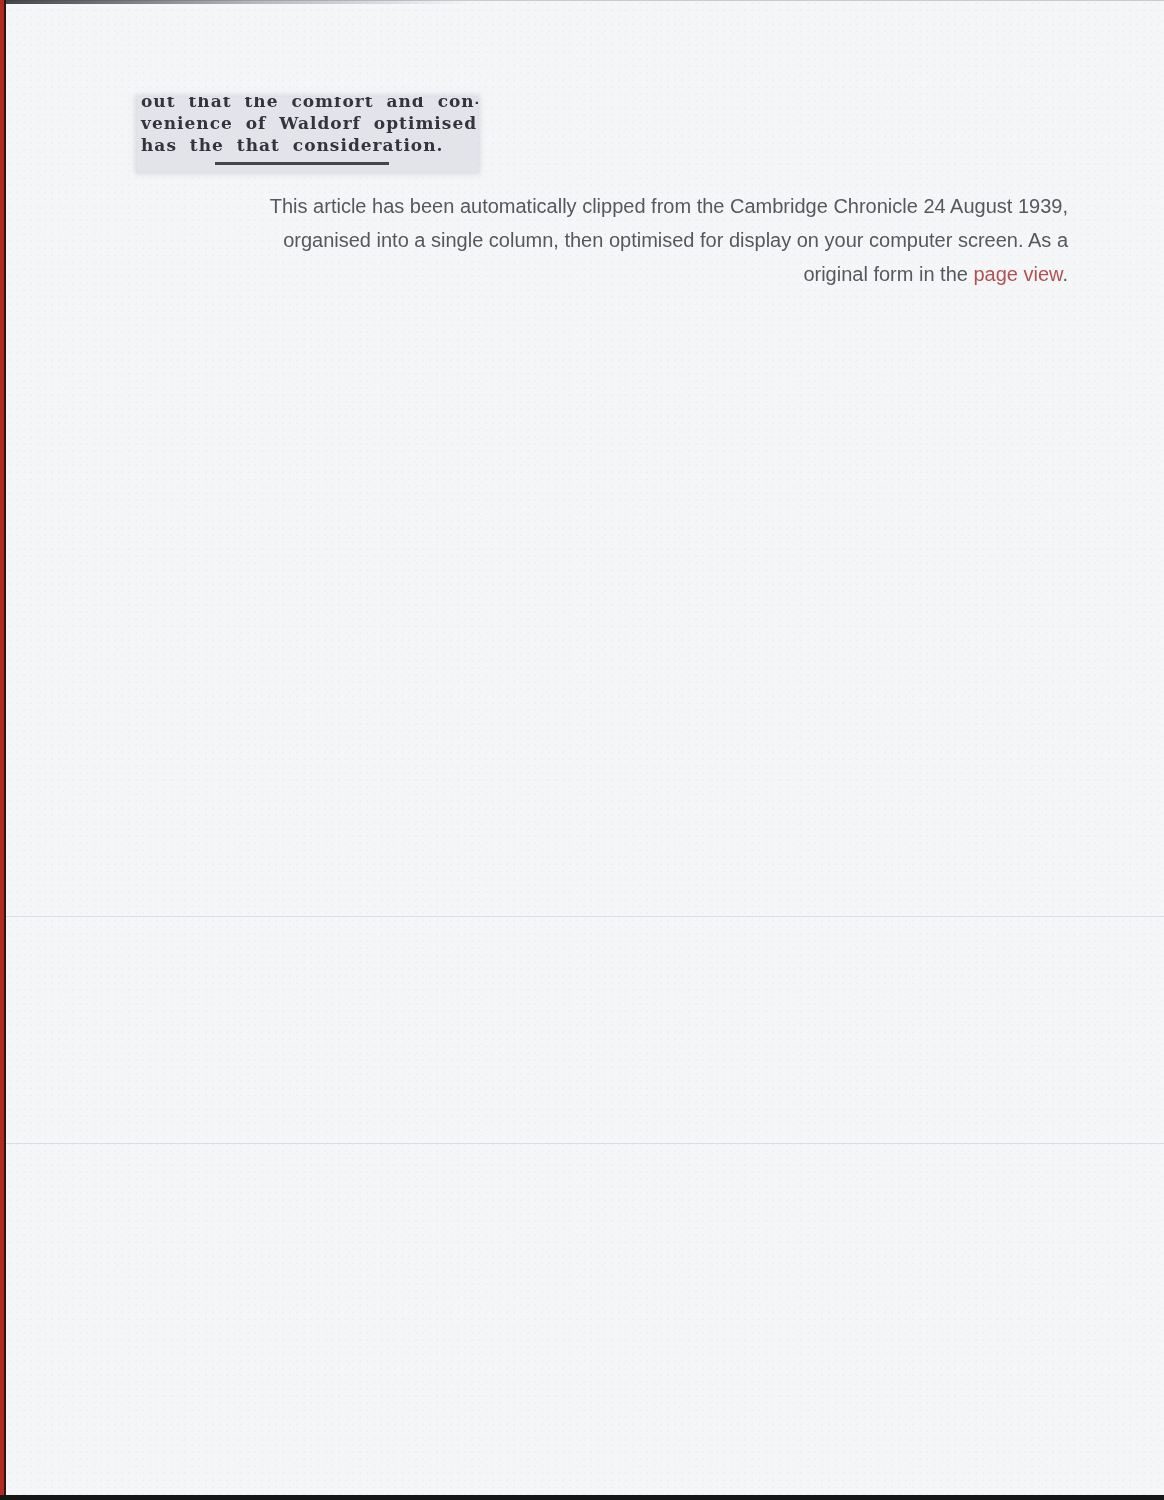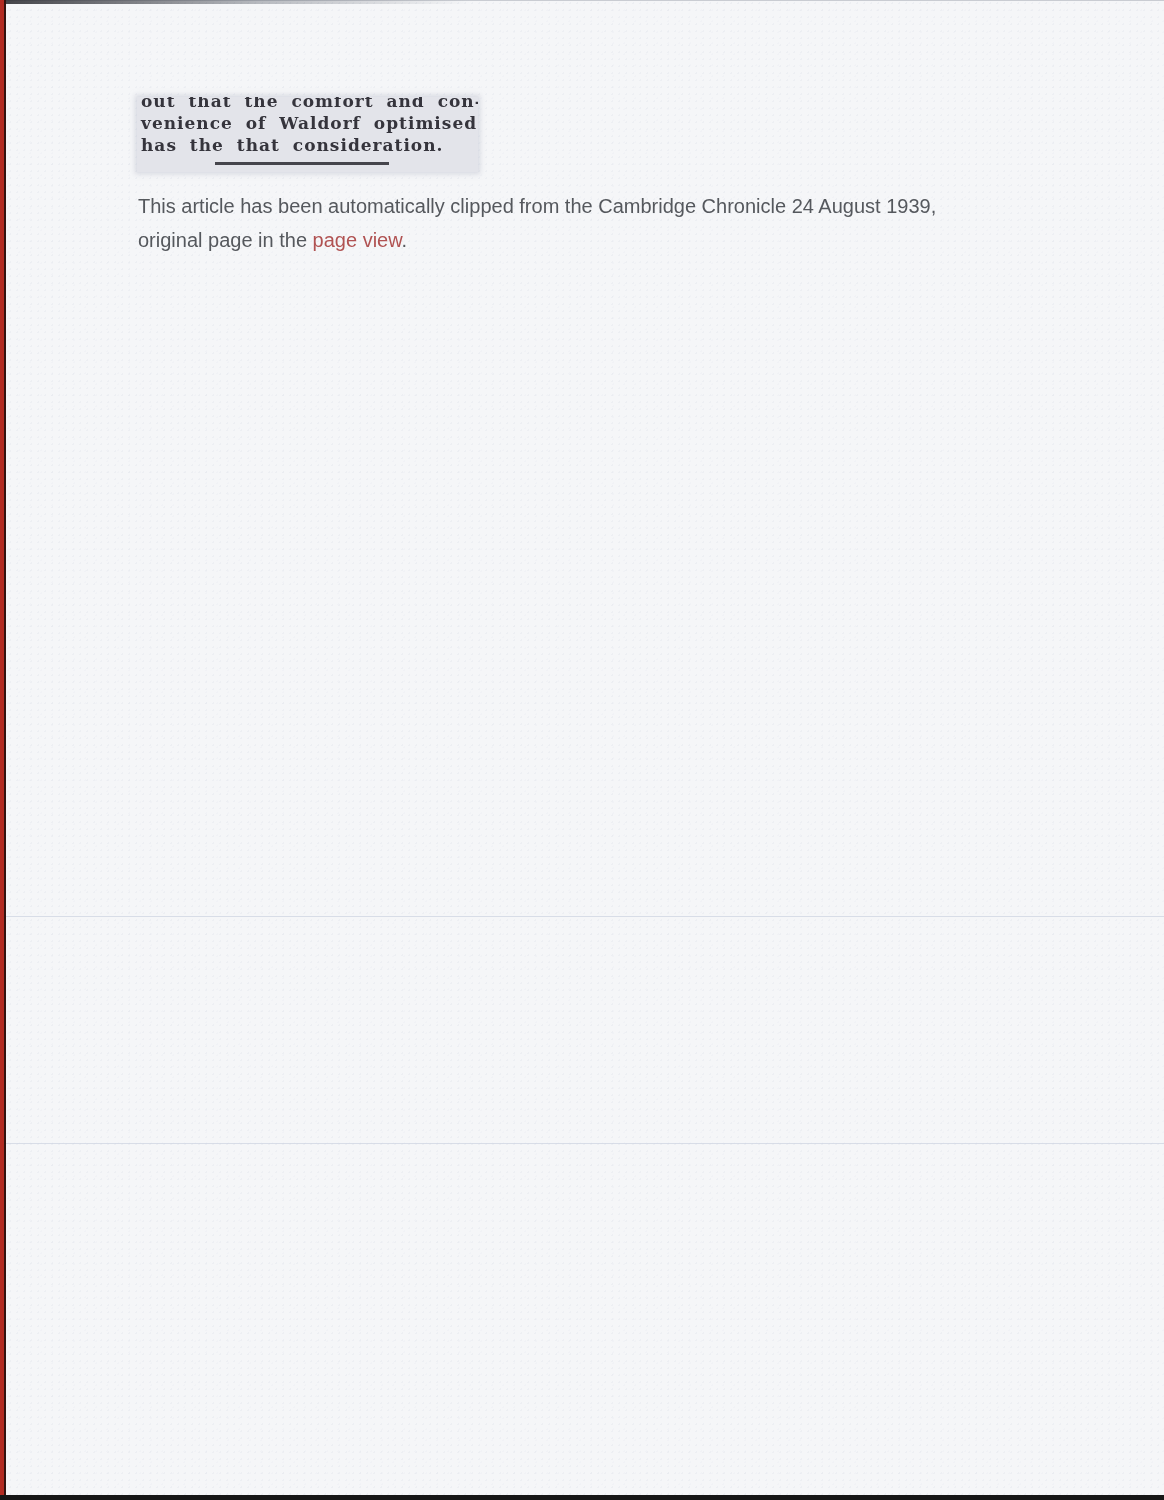--- a/index.html
+++ b/index.html
@@ -62,21 +62,21 @@
 
   
   .notice{
     position:absolute;
     left:138px;top:189px;
     width:930px;
     font-size:20px;
     line-height:34px;
     color:var(--body-text);
   }
-  .notice .line{display:block;}
+  .notice .line{display:block;text-align:right;}
   .link{
     color:var(--link);
     text-decoration:none;
     cursor:pointer;
     margin-top:25px;
   }
 
   
   .scan-line{
     position:absolute;left:0;
@@ -118,21 +118,22 @@
     <div class="clip-text">
       <div class="clip-line">out that the comfort and con-</div>
       <div class="clip-line">venience of Waldorf optimised</div>
       <div class="clip-line">has the that consideration.</div>
     </div>
     <div class="clip-rule"></div>
   </div>
 
   <p class="notice">
     <span class="line">This article has been automatically clipped from the Cambridge Chronicle 24 August 1939,</span>
-    <span class="line"><span>original page in the </span><a class="link">page view</a><span>.</span></span>
+    <span class="line">organised into a single column, then optimised for display on your computer screen. As a</span>
+    <span class="line"><span>original form in the </span><a class="link">page view</a><span>.</span></span>
   </p>
 
   <div class="scan-line scan-line-1"></div>
   <div class="scan-line scan-line-2"></div>
 
   <div class="edge edge-top-hairline"></div>
   <div class="edge edge-top"></div>
   <div class="edge edge-left"></div>
   <div class="edge edge-bottom"></div>
 

